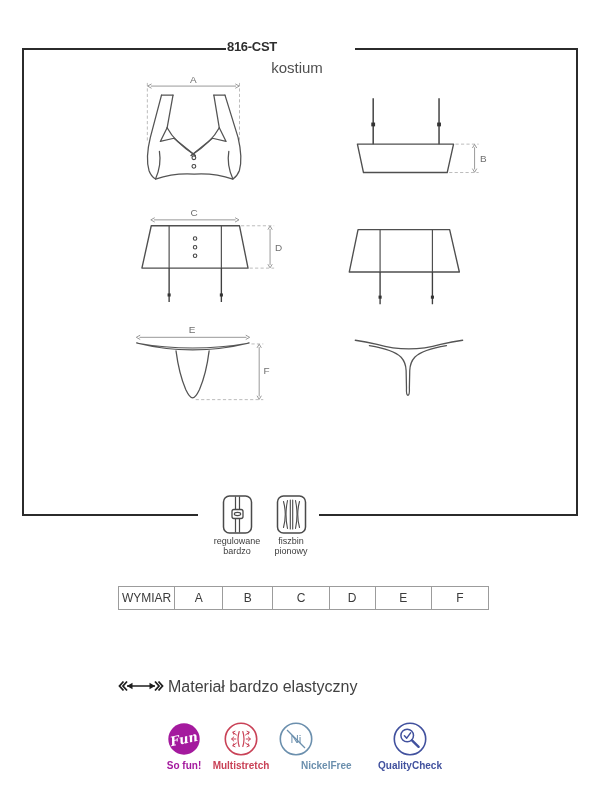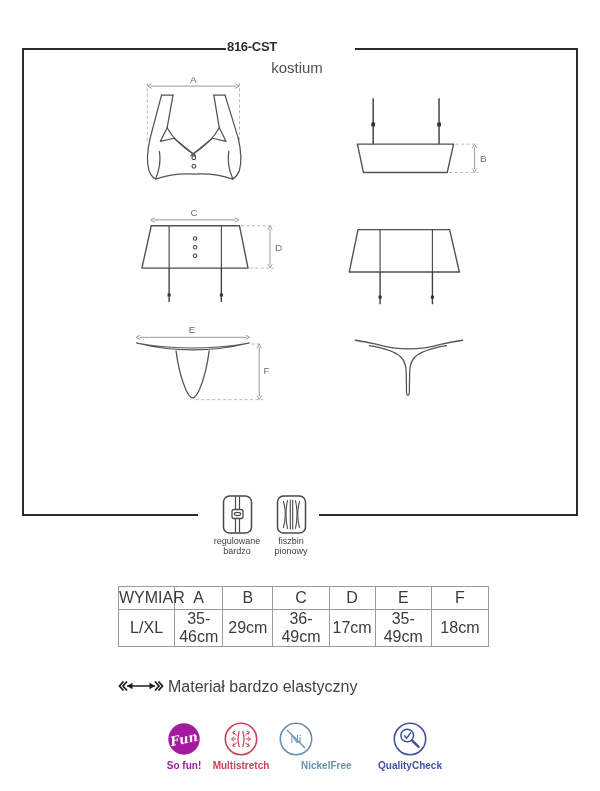--- a/index.html
+++ b/index.html
@@ -8,21 +8,21 @@
   .abs{position:absolute;}
   
   .frame{left:22px;top:48px;width:556px;height:468px;border:2px solid #2b2b2b;box-sizing:border-box;}
   .gap{background:#fff;}
   .title{left:227px;top:39px;width:140px;text-align:left;font-size:13px;font-weight:bold;
          color:#2e2e2e;letter-spacing:-0.3px;}
   .subtitle{left:227px;top:59px;width:140px;text-align:center;font-size:15px;color:#4f4f4f;}
   
   .feat-label{width:80px;text-align:center;font-size:9px;font-weight:normal;color:#3d3d3d;line-height:10px;}
   
-  table.size{border-collapse:collapse;table-layout:fixed;width:371px;font-size:16px;color:#3b3b3b;}
+  table.size{border-collapse:collapse;table-layout:fixed;width:371px;font-size:12px;color:#3b3b3b;}
   table.size td{border:1px solid #9c9c9c;text-align:center;vertical-align:middle;padding:0;}
   tr.hdr td{height:22px;}
   tr.row td{height:29px;}
   
   .note-text{font-size:16px;color:#424242;}
   
   .badge{top:722px;width:80px;text-align:center;}
   .badge .lbl{margin-top:1px;font-size:10px;font-weight:bold;line-height:10px;}
   .c-fun{color:#a41a9e;} .c-multi{color:#c94257;} .c-nickel{color:#6b8fad;margin-left:45px;}
   .c-silky{color:#3fae9f;} .c-quality{color:#41519e;}
@@ -164,29 +164,20 @@
     <tbody>
         <tr class="hdr">
       <td>WYMIAR</td>
       <td>A</td>
       <td>B</td>
       <td>C</td>
       <td>D</td>
       <td>E</td>
       <td>F</td>
     </tr>
-    <tr class="row">
-      <td>L/XL</td>
-      <td>35-46cm</td>
-      <td>29cm</td>
-      <td>36-49cm</td>
-      <td>17cm</td>
-      <td>35-49cm</td>
-      <td>18cm</td>
-    </tr>
   </tbody>
     </table>
 
   <svg class="abs" style="left:118px;top:680px;" width="46" height="12" viewBox="0 0 46 12">
     <g fill="none" stroke="#1e1e1e" stroke-width="1.8">
       <path d="M 5.5,1.5 L 1.5,6 L 5.5,10.5 M 9,1.5 L 5,6 L 9,10.5"></path>
       <path d="M 40.5,1.5 L 44.5,6 L 40.5,10.5 M 37,1.5 L 41,6 L 37,10.5"></path>
     </g>
     <path d="M 9,6 H 37" stroke="#1e1e1e" stroke-width="1.5"></path>
     <polygon points="9,6 14.5,2.8 14.5,9.2" fill="#1e1e1e"></polygon>

